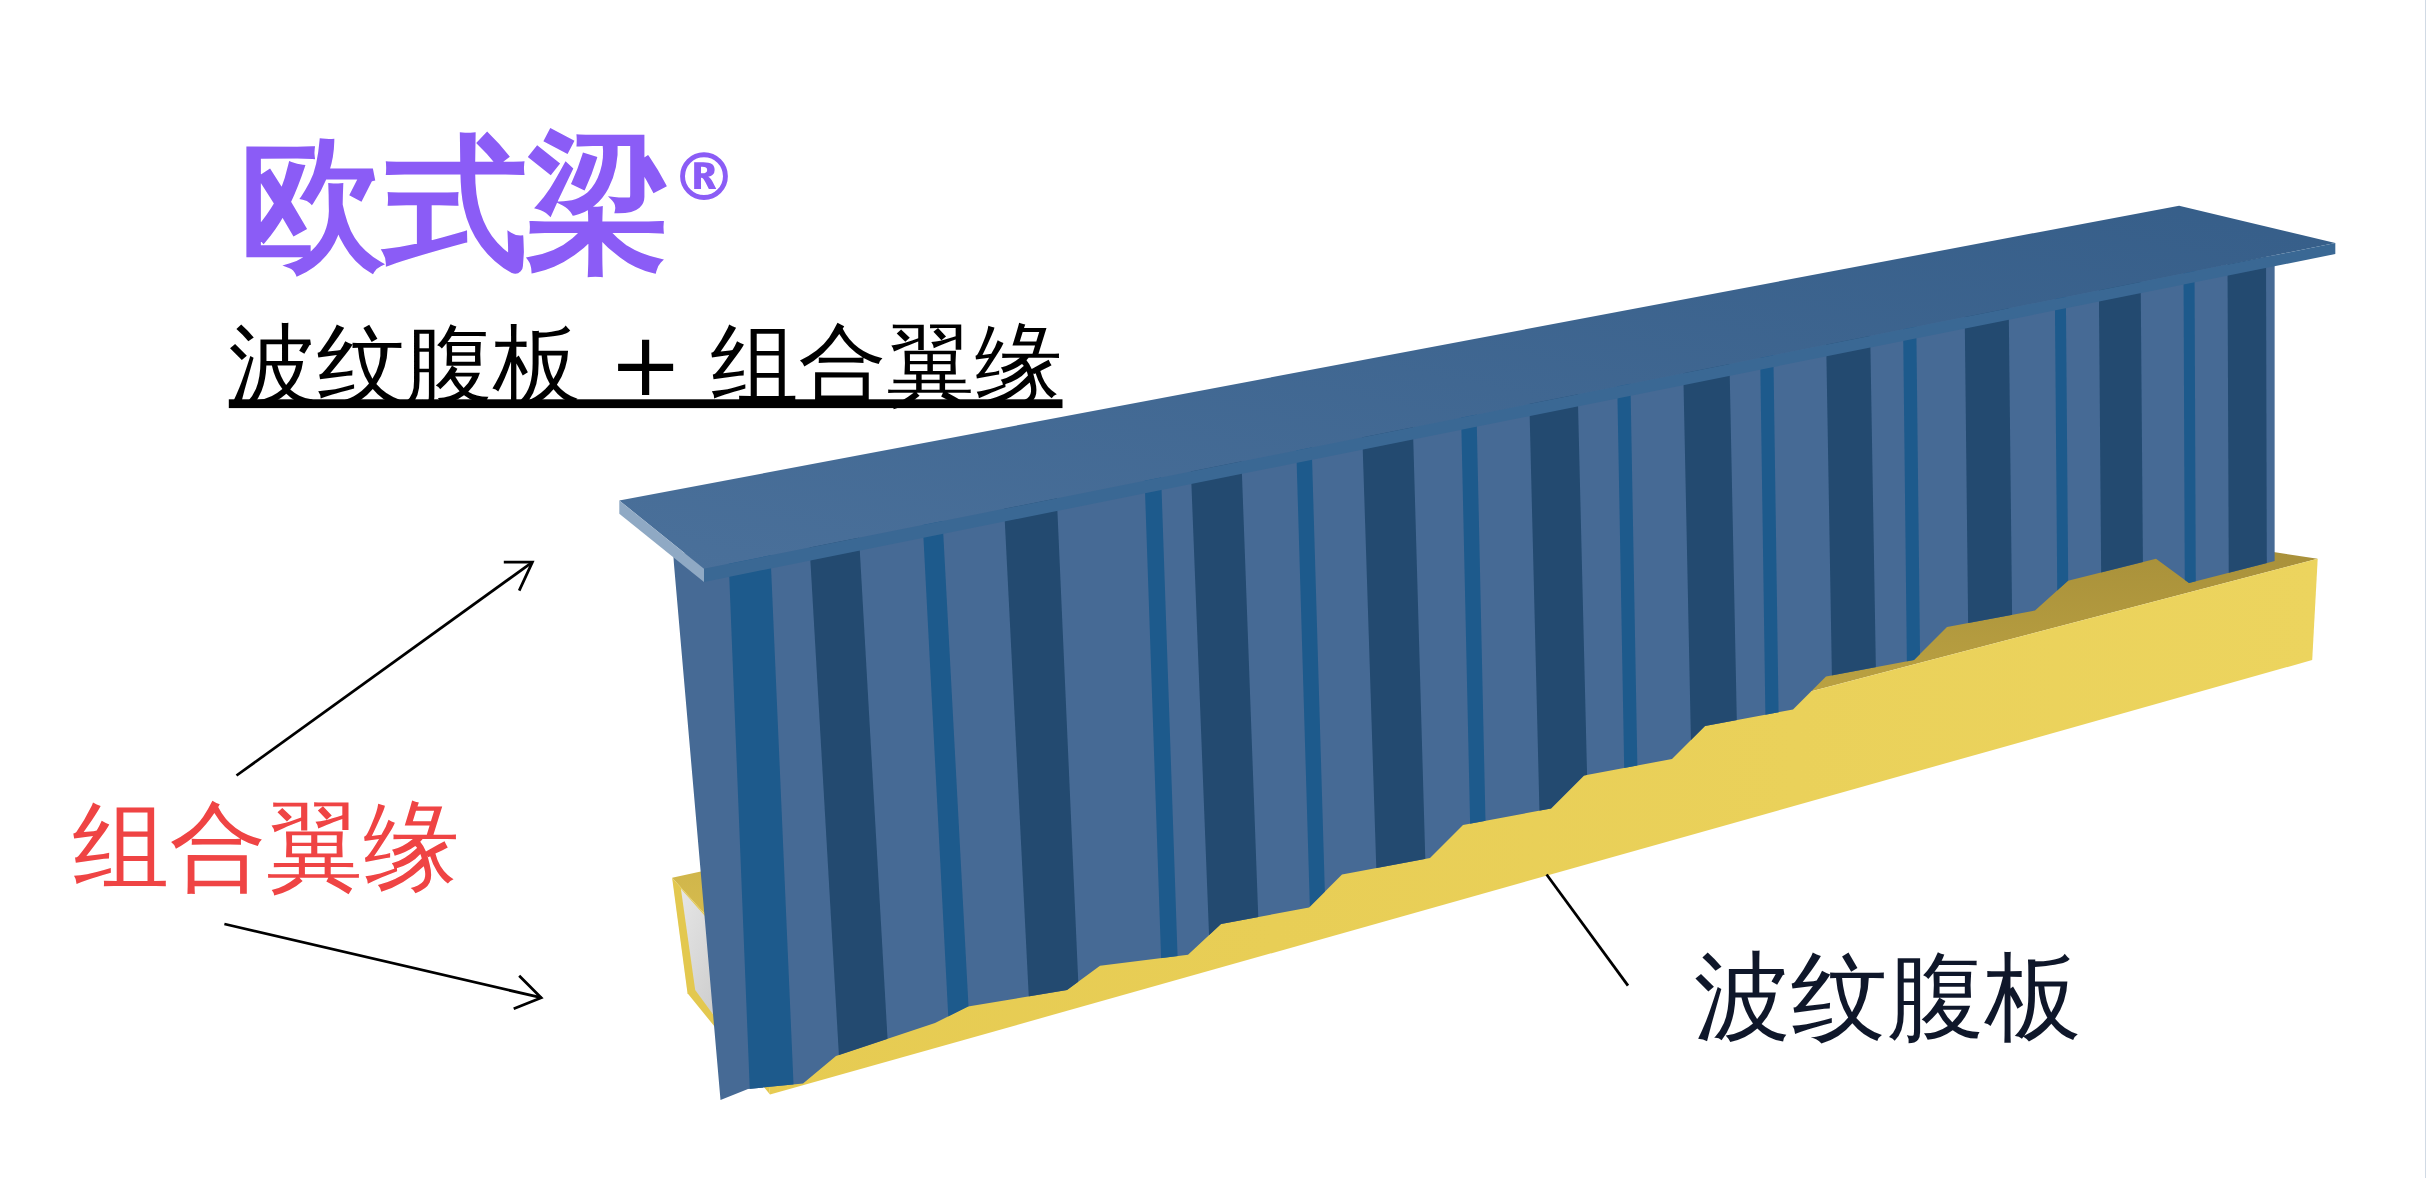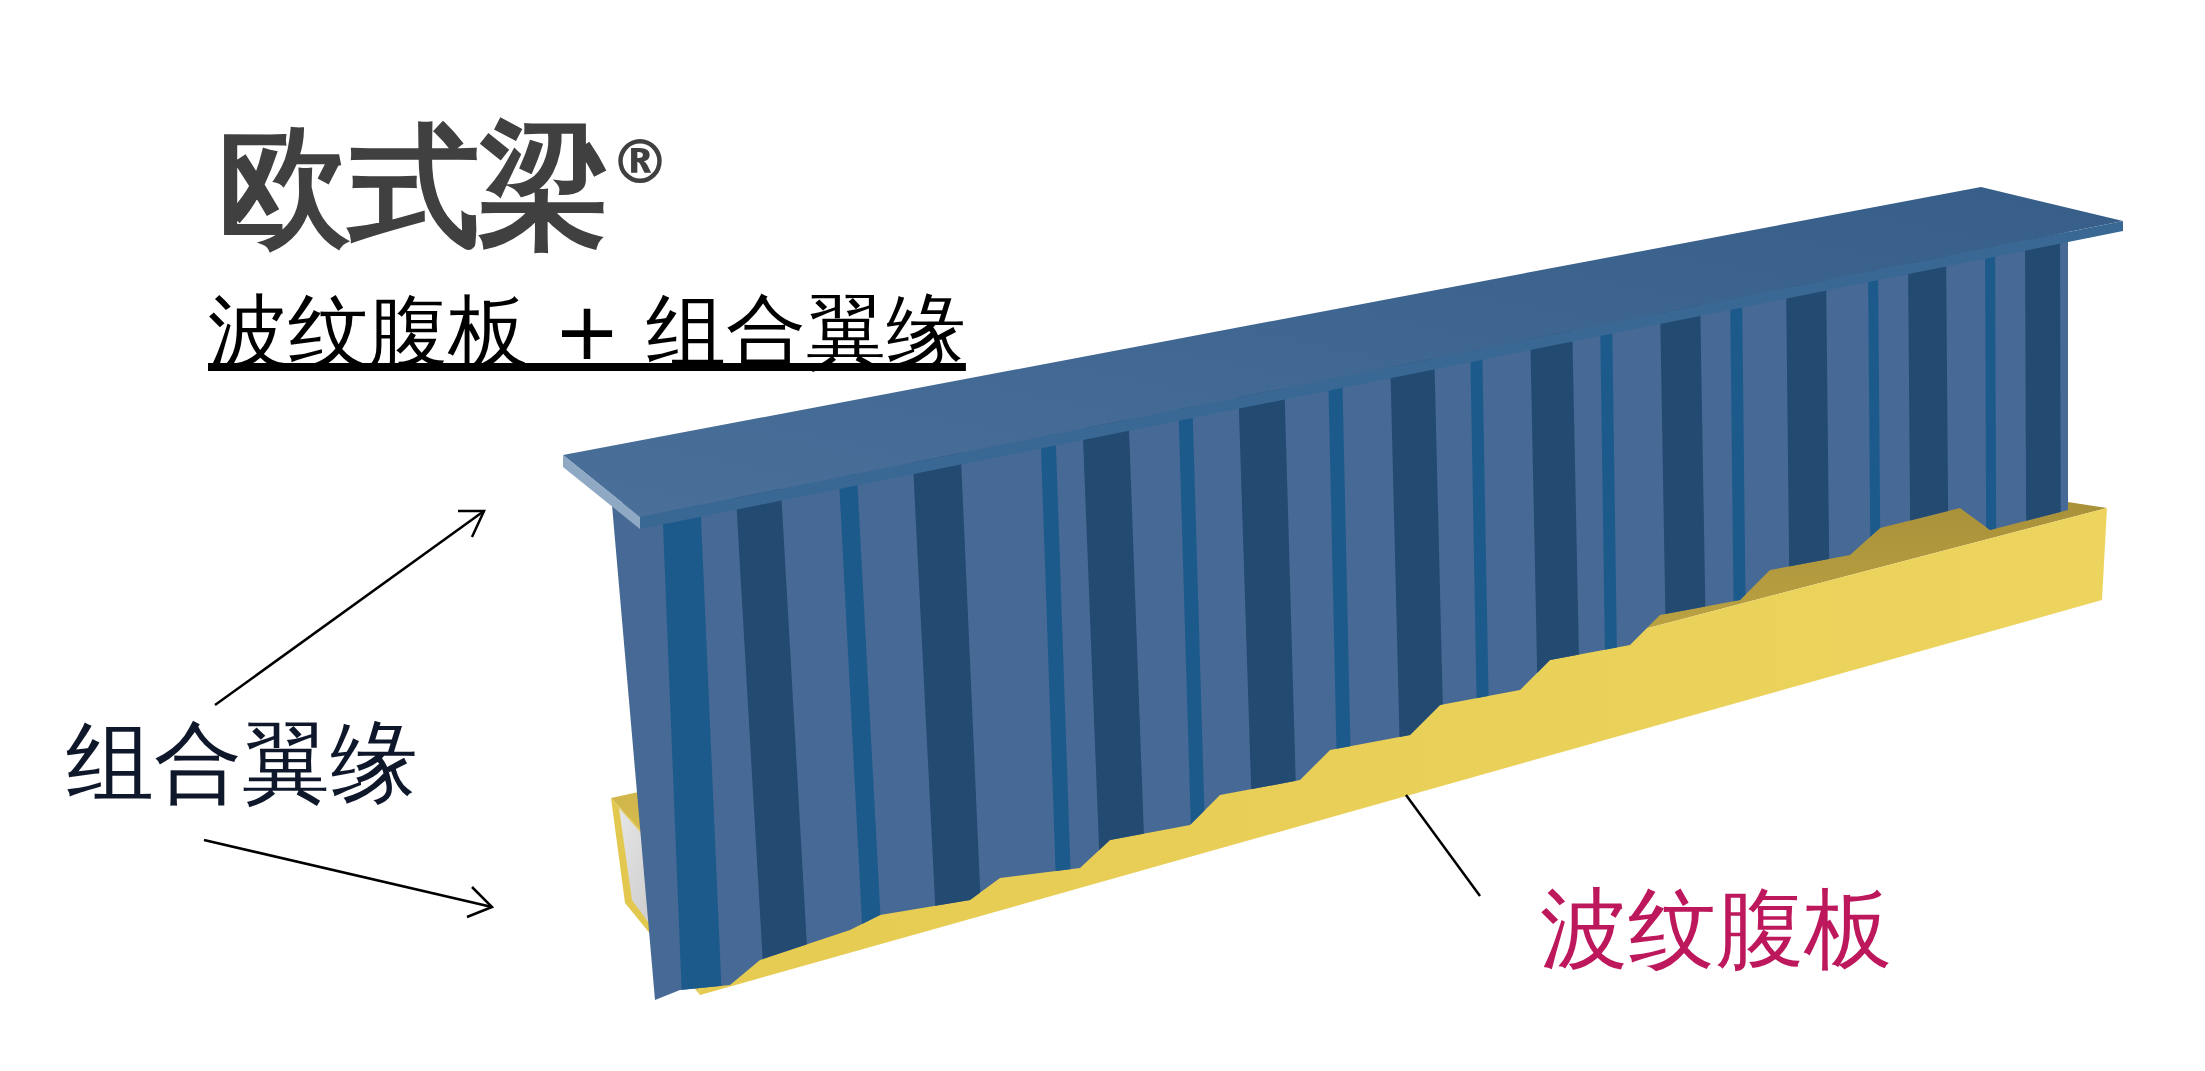--- a/index.html
+++ b/index.html
@@ -1,26 +1,26 @@
 <!DOCTYPE html>
 <html><head>
 <meta charset="utf-8">
 <style>
   html, body { margin:0; padding:0; background:#ffffff; }
   body { width:2205px; height:1071px; position:relative; overflow:hidden;
          font-family:"DejaVu Sans", "Liberation Sans", sans-serif; }
   .title { position:absolute; left:218px; top:120px; font-size:132px; font-weight:bold;
-           color:#404040; letter-spacing:-2px; line-height:1; white-space:nowrap;text-align:center; }
+           color:#8b5cf6; letter-spacing:-2px; line-height:1; white-space:nowrap;text-align:center; }
   .title .reg { font-size:60px; font-weight:bold; vertical-align:top; position:relative; top:12px; margin-left:2px; }
   .subtitle { position:absolute; left:208px; top:292px; font-size:80px; color:#000;
               line-height:1; white-space:nowrap;text-decoration:underline; }
-  .label-flange { position:absolute; left:66px; top:726px; font-size:88px; color:#0f172a;
-                  line-height:1; white-space:nowrap;font-family:Liberation Mono, monospace; }
-  .label-web { position:absolute; left:1540px; top:862px; font-size:88px; color:#be185d;
-               line-height:1; white-space:nowrap;margin-top:23px; }
+  .label-flange { position:absolute; left:66px; top:726px; font-size:88px; color:#ef4444;
+                  line-height:1; white-space:nowrap; }
+  .label-web { position:absolute; left:1540px; top:862px; font-size:88px; color:#0f172a;
+               line-height:1; white-space:nowrap; }
   svg.scene { position:absolute; left:0; top:0; }
 </style>
 </head>
 <body>
 
 <svg class="scene" width="2205" height="1071" viewBox="0 0 2205 1071" xmlns="http://www.w3.org/2000/svg">
   <defs>
     <linearGradient id="yTop" x1="0" y1="0" x2="0" y2="1">
       <stop offset="0" stop-color="#a8903a"></stop>
       <stop offset="1" stop-color="#dcc150"></stop>

